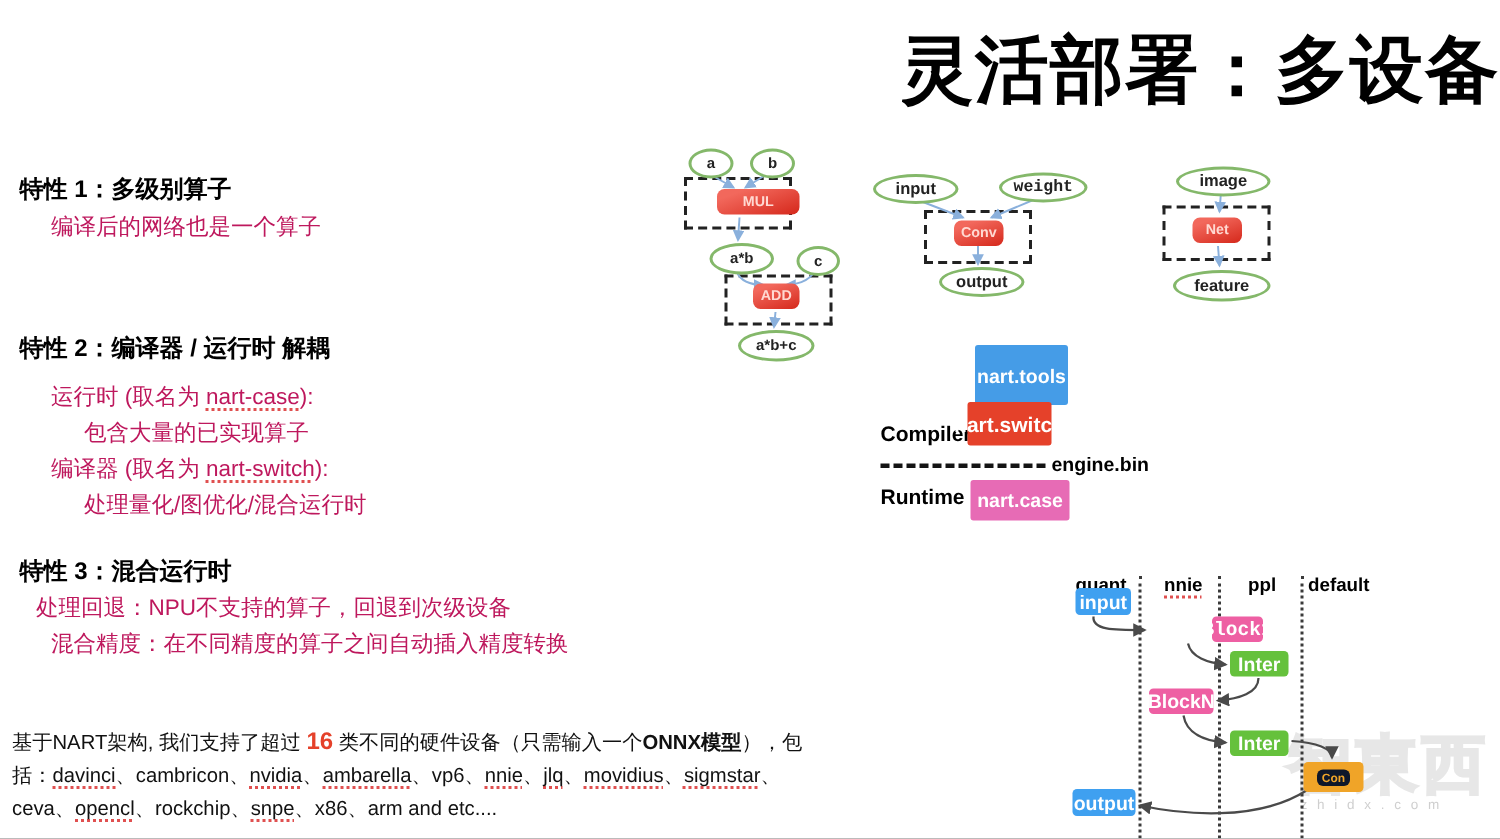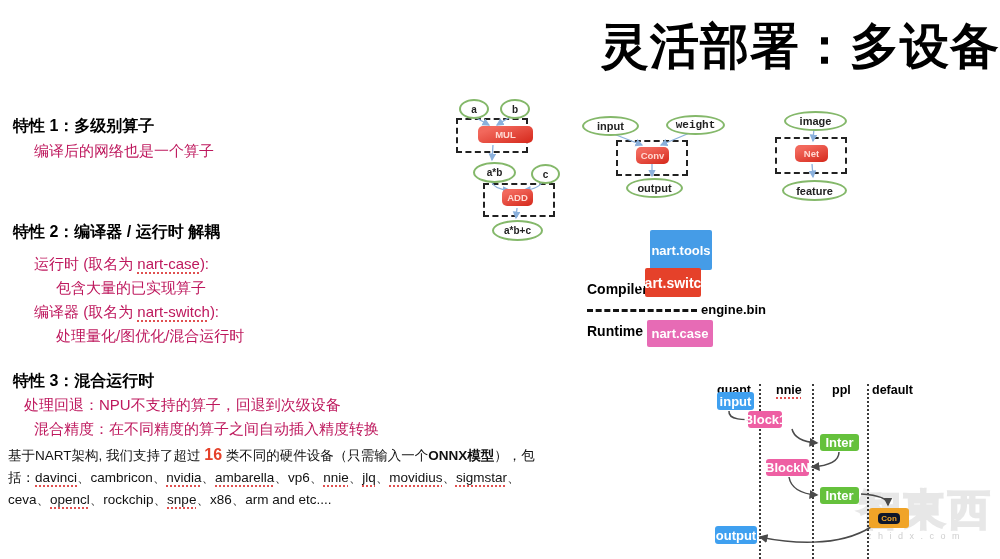--- a/index.html
+++ b/index.html
@@ -7,21 +7,21 @@
          font-family:"Liberation Sans",sans-serif;color:#111;}
   
   #title{position:absolute;top:14px;left:0;width:100%;text-align:right;
          font-size:49px;font-weight:800;letter-spacing:1px;color:#000;}
   
   .h{position:absolute;font-size:16px;font-weight:700;color:#000;white-space:nowrap;}
   .t{position:absolute;font-size:15px;color:#be185d;white-space:nowrap;}
   .sp{text-decoration:underline;text-decoration-style:dotted;text-decoration-color:var(--underline-red);text-decoration-thickness:2px;text-underline-offset:3px;}
   .red{color:var(--accent-red);font-weight:700;font-size:16px;}
   .b{font-weight:700;}
-  #footer{position:absolute;left:8px;top:444px;width:540px;font-size:13.5px;line-height:22px;color:#111;}
+  #footer{position:absolute;left:8px;top:484px;width:540px;font-size:13.5px;line-height:22px;color:#111;}
   
   .ell{position:absolute;border:2px solid var(--ellipse-green);border-radius:50%;background:#fff;
        display:flex;align-items:center;justify-content:center;font-size:10px;font-weight:700;color:#222;z-index:3;}
   .dashed{position:absolute;border:2px dashed #222;z-index:2;}
   .op{position:absolute;background:linear-gradient(160deg,var(--op-red-1) 20%,var(--op-red-2));border-radius:5px;
       display:flex;align-items:center;justify-content:center;font-size:9.5px;font-weight:700;color:#ffd9d2;z-index:3;}
   
   .stackbox{position:absolute;display:flex;align-items:center;justify-content:center;color:#fff;font-weight:600;z-index:3;border-radius:2px;}
   #box-tools{left:650px;top:230px;width:62px;height:40px;background:var(--accent-blue);font-size:13px;}
   #box-switch{left:645px;top:268px;width:56px;height:29px;background:var(--accent-red);font-size:14px;font-weight:700;text-align:right;}
@@ -102,21 +102,21 @@
 
   <div class="lanehdr" style="left:717px;top:366px;">quant</div>
   <div class="lanehdr sp" style="left:776px;top:366px;">nnie</div>
   <div class="lanehdr" style="left:832px;top:366px;">ppl</div>
   <div class="lanehdr" style="left:872px;top:366px;">default</div>
   <div class="laneline" style="left:759px;"></div>
   <div class="laneline" style="left:812px;"></div>
   <div class="laneline" style="left:867px;"></div>
 
   <div class="lnode" style="left:717px;top:392px;width:37px;height:18px;background:var(--node-blue);">input</div>
-  <div class="lnode" style="left:748px;top:411px;width:34px;height:17px;background:var(--node-pink);">Block1</div>
+  <div class="lnode" style="left:808px;top:411px;width:34px;height:17px;background:var(--node-pink);font-family:Liberation Mono, monospace;">Block1</div>
   <div class="lnode" style="left:820px;top:434px;width:39px;height:17px;background:var(--node-green);">Inter</div>
   <div class="lnode" style="left:766px;top:459px;width:43px;height:17px;background:var(--node-pink);">BlockN</div>
   <div class="lnode" style="left:820px;top:487px;width:39px;height:17px;background:var(--node-green);">Inter</div>
   <div class="lnode" style="left:715px;top:526px;width:42px;height:18px;background:var(--node-blue);">output</div>
 
   <div id="wm-logo">
     <span class="pill">Con</span>
   </div>
 
   <svg class="overlay" width="1000" height="559" viewBox="0 0 1000 559">

